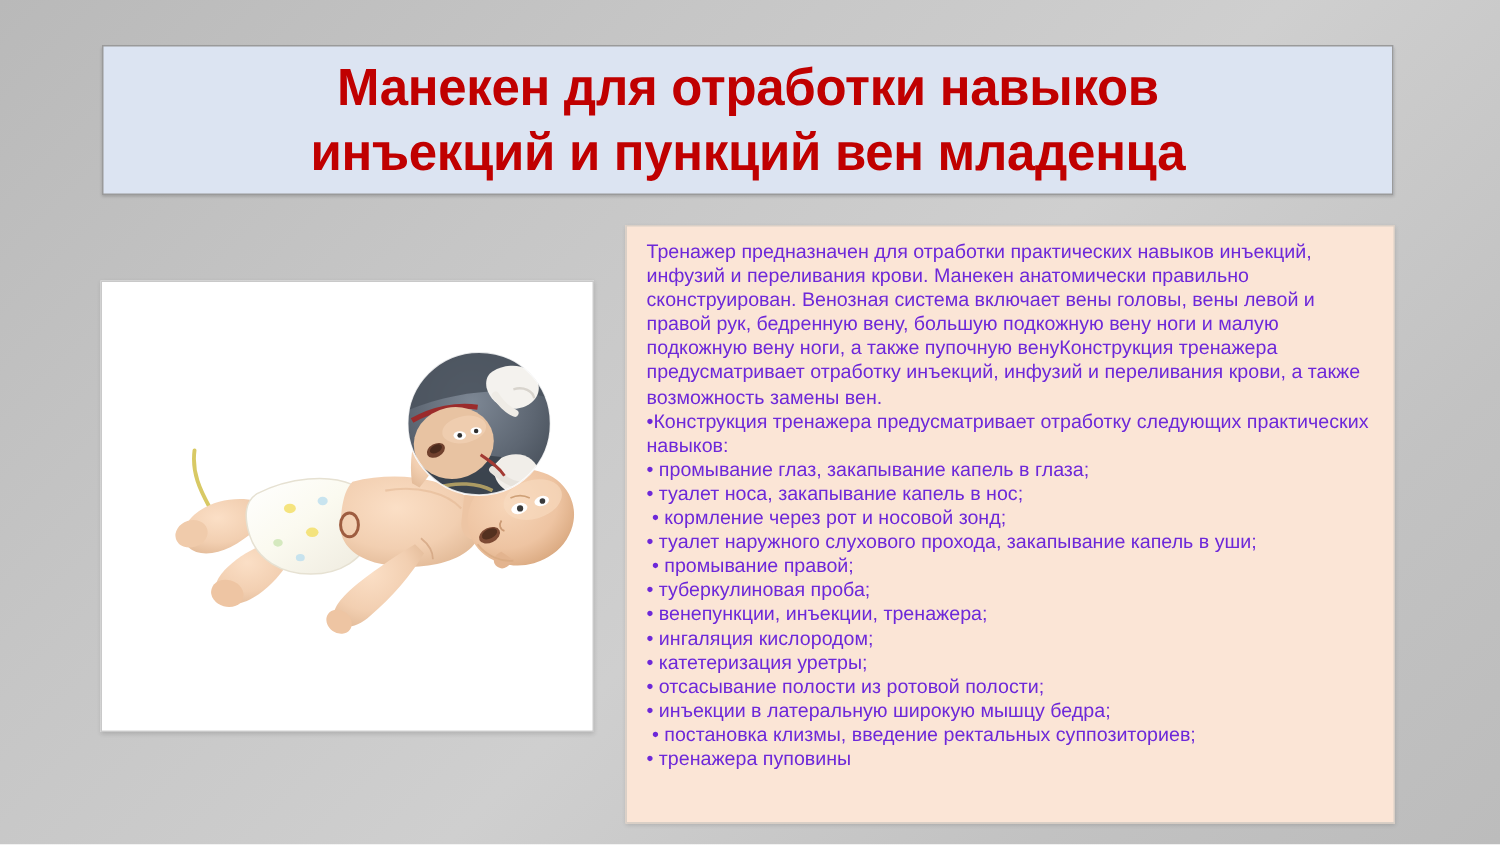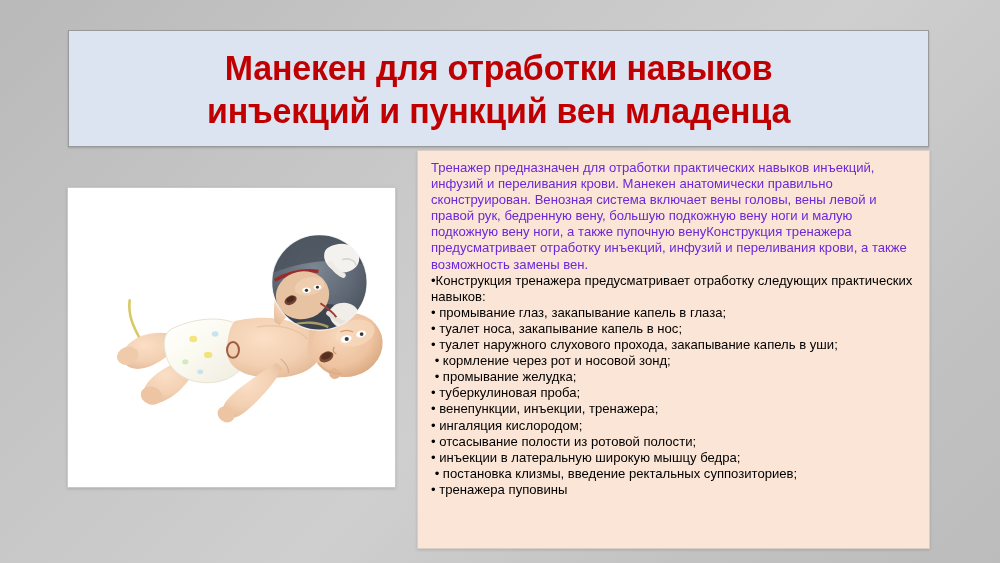--- a/index.html
+++ b/index.html
@@ -20,21 +20,21 @@
     background: linear-gradient(135deg, #b9b9b9 0%, #c6c6c6 30%, #cfcfcf 55%, #c2c2c2 80%, #bcbcbc 100%);
     overflow: hidden;
   }
 
   
   #title-banner {
     position: absolute;
     left: 68px;
     top: 30px;
     width: 861px;
-    height: 117px;
+    height: 100px;
     background: #dce4f2;
     border: 1px solid #9a9a9a;
     box-sizing: border-box;
     display: flex;
     align-items: center;
     justify-content: center;
     box-shadow: 0 1px 2px rgba(0,0,0,0.18);
   }
   #title-text {
     color: #c00000;
@@ -89,21 +89,21 @@
     line-height: 16.1px;
     margin: 0 0 0 0;
     text-align: left;
   }
   #bullet-list {
     list-style: none;
     margin: 0;
     padding: 0;
   }
   #bullet-list li {
-    color: #000000;
+    color: #6d28d9;
     font-family: "Liberation Sans", sans-serif;
     font-size: 13.1px;
     line-height: 16.1px;
     white-space: pre-wrap;
   }
 </style>
 </head>
 <body>
 
 <div id="slide">
@@ -249,26 +249,27 @@
       </g>
     </svg>
   </div>
 
   <div id="text-panel">
     <p class="para">Тренажер предназначен для отработки практических навыков инъекций, инфузий и переливания крови. Манекен анатомически правильно сконструирован. Венозная система включает вены головы, вены левой и правой рук, бедренную вену, большую подкожную вену ноги и малую подкожную вену ноги, а также пупочную венуКонструкция тренажера предусматривает отработку инъекций, инфузий и переливания крови, а также возможность замены вен.</p>
     <ul id="bullet-list">
       <li>•Конструкция тренажера предусматривает отработку следующих практических навыков:</li>
       <li>• промывание глаз, закапывание капель в глаза;</li>
       <li>• туалет носа, закапывание капель в нос;</li>
+      <li> • кормление через рот и носовой зонд;</li>
       <li>• туалет наружного слухового прохода, закапывание капель в уши;</li>
-      <li> • кормление через рот и носовой зонд;</li>
-      <li> • промывание желудка;</li>
+      <li> • промывание правой;</li>
       <li>• туберкулиновая проба;</li>
       <li>• венепункции, инъекции, тренажера;</li>
       <li>• ингаляция кислородом;</li>
+      <li>• катетеризация уретры;</li>
       <li>• отсасывание полости из ротовой полости;</li>
       <li>• инъекции в латеральную широкую мышцу бедра;</li>
       <li> • постановка клизмы, введение ректальных суппозиториев;</li>
       <li>• тренажера пуповины</li>
     </ul>
   </div>
 
 </div>
 
 </body></html>

